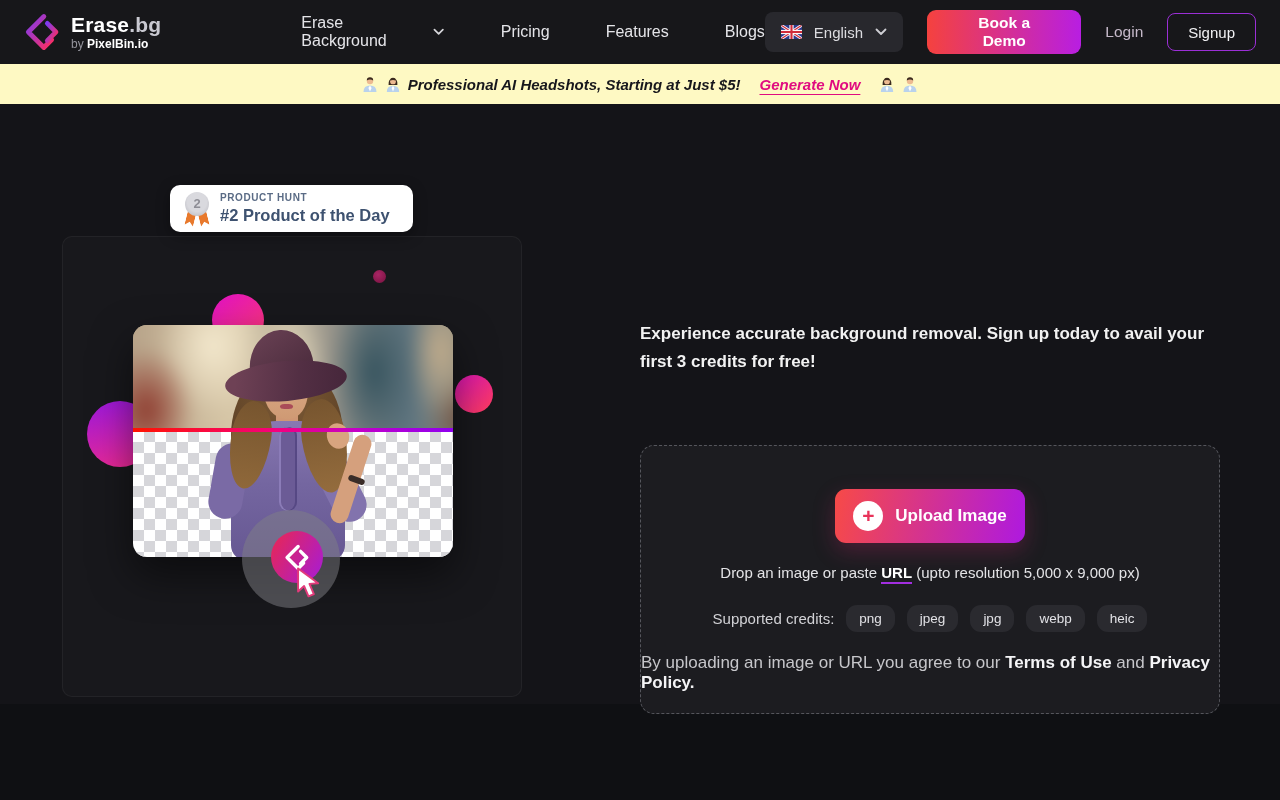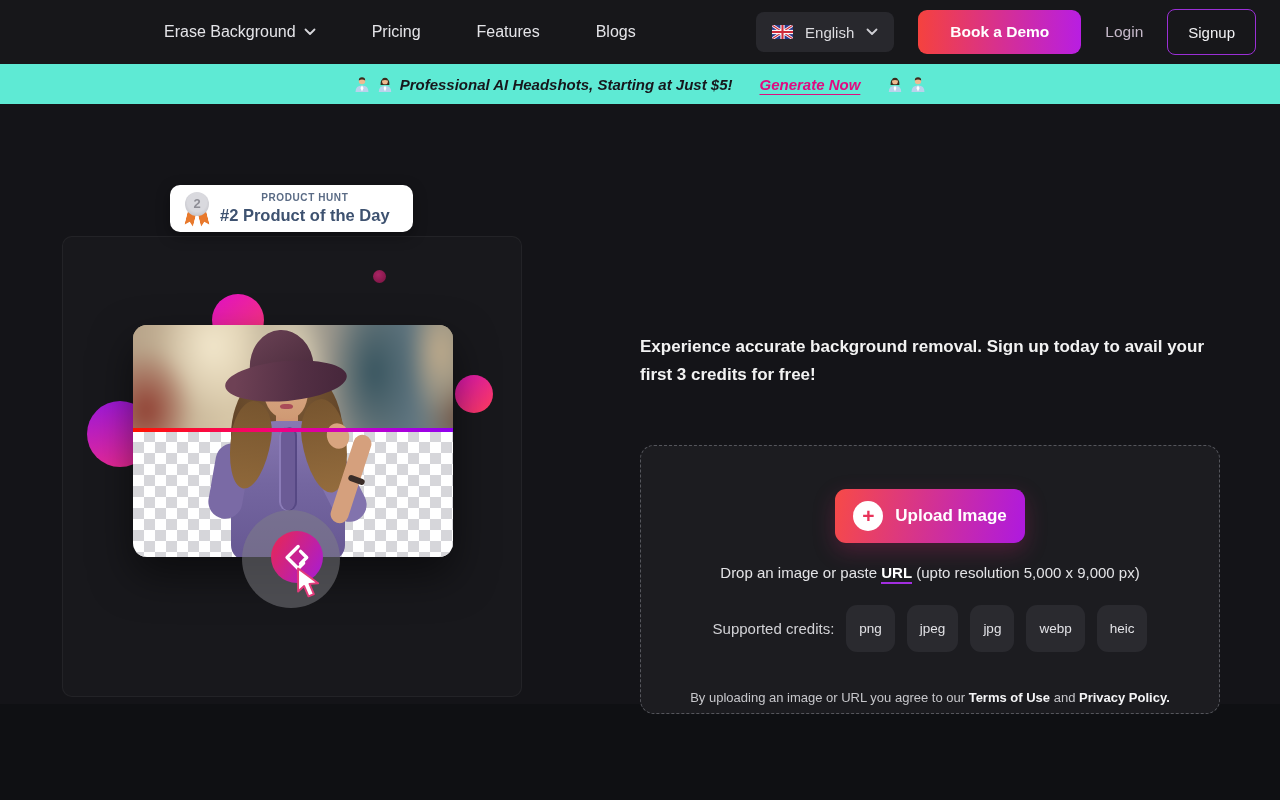--- a/index.html
+++ b/index.html
@@ -18,76 +18,76 @@
   .nav-links { display:flex; align-items:center; gap:56px; margin-left:140px; }
   .nav-link { color:#e4e4e8; font-size:16px; cursor:pointer; display:flex; align-items:center; gap:8px; }
   .nav-right { margin-left:auto; display:flex; align-items:center; gap:24px; }
   .lang-pill { background:#28282d; border-radius:8px; height:40px; padding:14px 16px; display:flex;
     align-items:center; gap:12px; color:#dcdce0; font-size:15px; cursor:pointer; }
   .flag { width:21px; height:14px; border-radius:2px; overflow:hidden; display:inline-block; }
   .btn-demo { height:44px; padding:0 32px; border:none; border-radius:9px; cursor:pointer;
     background:linear-gradient(90deg,#f5423e,#b81ee2); color:#fff; font-size:15.5px; font-weight:700;
     font-family:inherit; }
   .login-link { color:#c5b9c9; font-size:15.5px; cursor:pointer; }
-  .btn-signup { height:46px; padding:0 20px; background:transparent; border:1px solid #9b2fd6;
+  .btn-signup { height:38px; padding:0 20px; background:transparent; border:1px solid #9b2fd6;
     border-radius:8px; color:#f2f2f4; font-size:15px; cursor:pointer; font-family:inherit; }
   .chev { display:inline-block; }
 
   
-  .announce { height:40px; background:#5eead4; display:flex; align-items:center; justify-content:center;
+  .announce { height:40px; background:#fef9c3; display:flex; align-items:center; justify-content:center;
     gap:7px; font-style:italic; font-weight:700; font-size:15px; color:#17171c; }
-  .announce-link { color:#e00b80; text-decoration:underline; text-underline-offset:4px; cursor:pointer; margin:0 20px; }
+  .announce-link { color:#e00b80; text-decoration:underline; text-underline-offset:4px; cursor:pointer; margin:0 12px; }
   .person-ico { width:16px; height:16px; display:inline-block; }
 
   
   .hero { position:relative; height:600px; background:#141418; }
 
   
   .ph-badge { position:absolute; left:170px; top:81px; width:243px; height:47px; background:#ffffff;
     border-radius:10px; display:flex; align-items:center; padding:0 14px; gap:10px; cursor:pointer;
     box-shadow:0 4px 14px rgba(0,0,0,.35); z-index:6; }
   .medal { position:relative; width:26px; height:34px; flex:0 0 auto; }
   .medal .rib { position:absolute; bottom:0; width:9px; height:15px; background:#e8792c;
     clip-path:polygon(0 0,100% 0,100% 100%,50% 72%,0 100%); }
   .medal .rib.l { left:2px; transform:rotate(14deg); }
   .medal .rib.r { right:2px; transform:rotate(-14deg); }
   .medal .coin { position:absolute; top:0; left:1px; width:24px; height:24px; border-radius:50%;
     background:radial-gradient(circle at 50% 42%, #d9d9de 0 52%, #b3b3ba 100%);
     display:flex; align-items:center; justify-content:center;
     color:#8e8e96; font-size:13px; font-weight:700; }
-  .ph-text { display:flex; flex-direction:column; line-height:1;text-align:center; }
+  .ph-text { display:flex; flex-direction:column; line-height:1; }
   .ph-brand { font-size:10px; font-weight:700; letter-spacing:.6px; color:#5a6b85; }
   .ph-award { font-size:16.5px; font-weight:800; color:#3e5270; margin-top:4px; }
 
   
   .headline { position:absolute; left:640px; top:78px; font-size:42px; line-height:58px;
     font-weight:700; color:#ededef; letter-spacing:.2px; z-index:2; }
   .grad-free { background:linear-gradient(90deg,#f93d33 0%,#e4307f 55%,#a832dd 100%);
     -webkit-background-clip:text; background-clip:text; color:transparent; }
-  .subtitle { position:absolute; left:640px; top:229px; width:565px; font-size:17px; line-height:28px;
+  .subtitle { position:absolute; left:640px; top:216px; width:565px; font-size:17px; line-height:28px;
     font-weight:700; color:#f2f2f2; z-index:2; }
 
   
   .upload-card { position:absolute; left:640px; top:341px; width:580px; height:269px;
     border:1.5px dashed #55565c; border-radius:14px; background:#1c1c20; display:flex;
     flex-direction:column; align-items:center; z-index:2; }
   .btn-upload { margin-top:43px; width:190px; height:54px; border:none; border-radius:11px;
     background:linear-gradient(100deg,#f74a47,#ae19e0); color:#fff; font-size:17px; font-weight:700;
     display:flex; align-items:center; justify-content:center; gap:12px; cursor:pointer;
     font-family:inherit; box-shadow:0 8px 22px rgba(220,40,120,.25); }
   .plus-circle { width:30px; height:30px; border-radius:50%; background:#fff; color:#e8335a;
     font-size:21px; font-weight:700; display:flex; align-items:center; justify-content:center;
     line-height:1; padding-bottom:2px; }
   .drop-line { margin-top:21px; font-size:15px; color:#e3e3e6; }
   .drop-line .url { font-weight:700; color:#ffffff; border-bottom:2.5px solid #a22ee0;
     padding-bottom:1px; cursor:pointer; }
   .formats-row { margin-top:24px; display:flex; align-items:center; gap:12px; }
   .formats-label { font-size:15px; color:#d2d2d6; }
-  .chip { background:#2a2a2f; border-radius:11px; padding:16px 13px; font-size:13.5px; color:#e2e2e6; }
-  .agree-line { margin-top:38px; font-size:13px; color:#c6c6ca; }
+  .chip { background:#2a2a2f; border-radius:11px; padding:6px 13px; font-size:13.5px; color:#e2e2e6; }
+  .agree-line { margin-top:21px; font-size:17px; color:#c6c6ca; }
   .agree-line .lnk { font-weight:700; color:#f4f4f6; cursor:pointer; }
 
   
   .illus { position:absolute; left:62px; top:132px; width:460px; height:565px; z-index:1; }
   .illus-frame { position:absolute; left:0; top:0; width:460px; height:461px; border-radius:10px;
     background:rgba(255,255,255,0.018); border:1px solid rgba(255,255,255,0.05); }
   .circle { position:absolute; border-radius:50%; }
   .circ-top { left:150px; top:58px; width:52px; height:52px;
     background:linear-gradient(140deg,#e011c6,#ff3a70); z-index:1; }
   .circ-dot { left:311px; top:34px; width:13px; height:13px;
@@ -165,20 +165,30 @@
 <svg width="0" height="0" style="position:absolute">
   <defs>
     <linearGradient id="lg-logo" x1="0" y1="0" x2="1" y2="1">
       <stop offset="0" stop-color="#7d3bf0"></stop>
         <stop offset="1" stop-color="#ff2d5e"></stop>
     </linearGradient>
   </defs>
 </svg>
 
 <header class="navbar">
+  <div class="logo-wrap">
+    <svg class="logo-mark" viewBox="0 0 44 44">
+      <path d="M23 4 L5 22 L23 40 L32 31" fill="none" stroke="url(#lg-logo)" stroke-width="5.5" stroke-linecap="round" stroke-linejoin="round"></path>
+      <path d="M27 12 L37 22 L27 32" fill="none" stroke="url(#lg-logo)" stroke-width="5.5" stroke-linecap="round" stroke-linejoin="round"></path>
+    </svg>
+    <div class="logo-text">
+      <div class="logo-title"><span>Erase</span><span class="suffix">.bg</span></div>
+      <div class="logo-byline"><span>by </span><b>PixelBin.io</b></div>
+    </div>
+  </div>
 
   <nav class="nav-links">
     <span class="nav-link">
       <span>Erase Background</span>
       <svg class="chev" width="12" height="8" viewBox="0 0 12 8">
         <path d="M1.5 1.5 L6 6 L10.5 1.5" fill="none" stroke="#d6d6da" stroke-width="1.8" stroke-linecap="round" stroke-linejoin="round"></path>
       </svg>
     </span>
     <span class="nav-link">Pricing</span>
     <span class="nav-link">Features</span>

